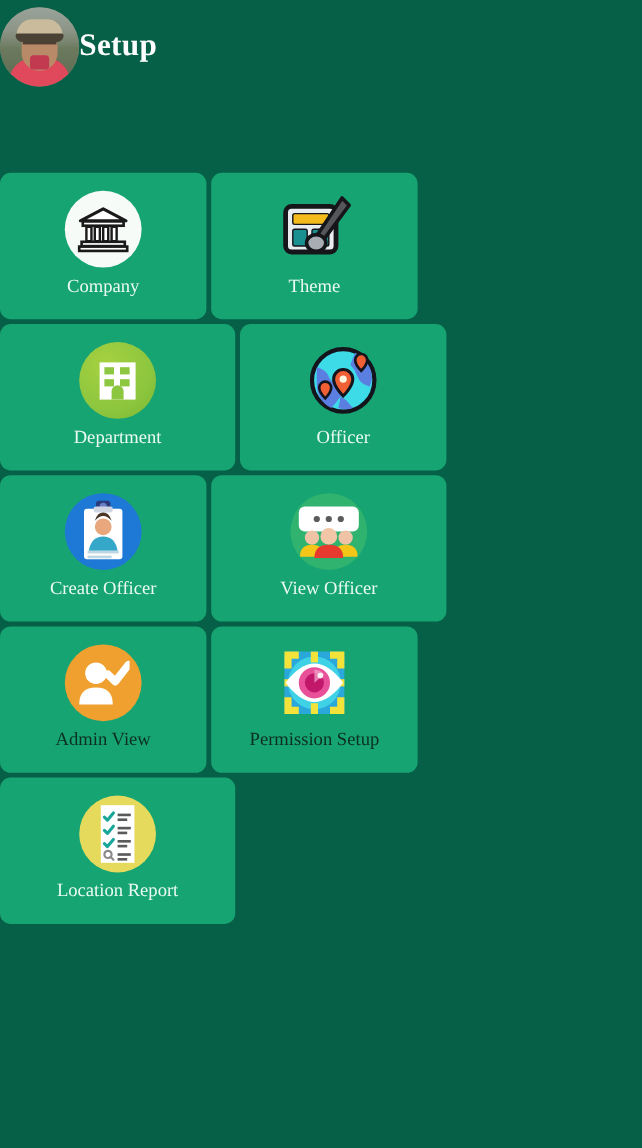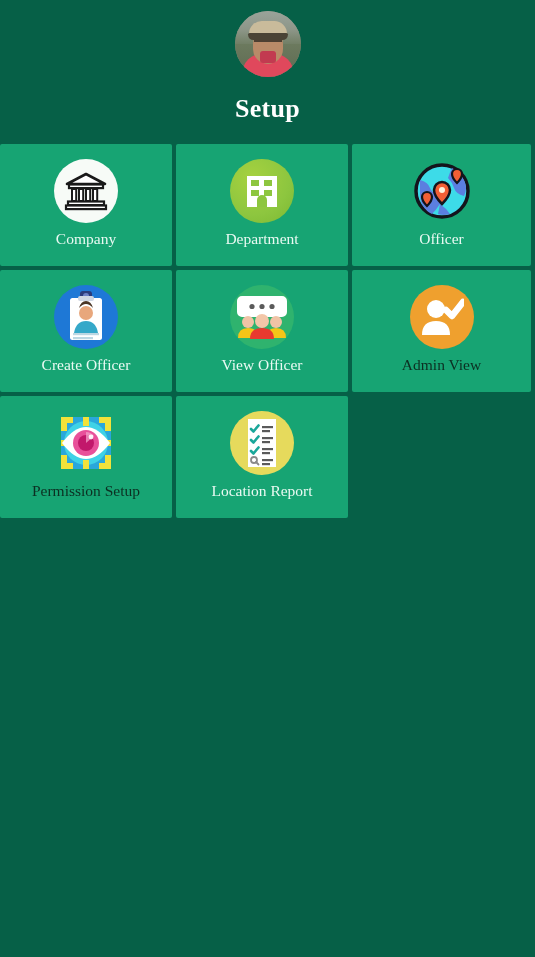--- a/index.html
+++ b/index.html
@@ -19,24 +19,23 @@
     position: relative;
     width: 535px;
     height: 957px;
     background: #066047;
     box-sizing: border-box;
   }
 
   
   .header {
     width: 100%;
-    padding-top: 11px;
+    padding-top: 6px;
     display: flex;
-    flex-direction: column;
-    align-items: center;
+    flex-direction: row;
   }
   .avatar {
     width: 66px;
     height: 66px;
     border-radius: 50%;
     overflow: hidden;
     position: relative;
     background: #7d8a76;
     flex: none;
   }
@@ -128,32 +127,32 @@
     left: 0;
     width: 535px;
     display: flex;
     flex-wrap: wrap;
     gap: 4px;
   }
   .tile {
     width: 172px;
     height: 122px;
     background: #17a473;
-    border-radius: 2px;
+    border-radius: 9px;
     display: flex;
     flex-direction: column;
     align-items: center;
     justify-content: flex-start;
     box-sizing: border-box;
     padding-top: 11px;
     cursor: pointer;
     position: relative;
     overflow: hidden;
   }
-  .tile:nth-child(3n) { width: 179px; }
+  .tile:nth-child(3n) { width: 196px; }
 
   .icon-wrap {
     width: 72px;
     height: 72px;
     display: flex;
     align-items: center;
     justify-content: center;
     position: relative;
   }
   .tile-label {
@@ -217,20 +216,33 @@
             <rect x="22" y="18" width="4.2" height="12" fill="#fff" stroke="#1a1a1a" stroke-width="2"></rect>
             <rect x="29" y="18" width="4.2" height="12" fill="#fff" stroke="#1a1a1a" stroke-width="2"></rect>
             <rect x="4" y="30.5" width="36" height="3.6" fill="#fff" stroke="#1a1a1a" stroke-width="2.2"></rect>
             <rect x="2" y="34.5" width="40" height="3.6" fill="#fff" stroke="#1a1a1a" stroke-width="2.2"></rect>
           </svg>
         </div>
       </div>
       <div class="tile-label">Company</div>
     </div>
 
+    <div class="tile">
+      <div class="icon-wrap">
+        <svg width="64" height="62" viewBox="0 0 64 62" aria-hidden="true">
+          <rect x="8" y="12" width="42" height="38" rx="5" fill="#e9edef" stroke="#16161a" stroke-width="4"></rect>
+          <rect x="14" y="18" width="30" height="9" rx="1.5" fill="#f5bb1d" stroke="#16161a" stroke-width="1.2"></rect>
+          <rect x="14" y="31" width="12" height="14" rx="1.5" fill="#1a9090" stroke="#16161a" stroke-width="1.2"></rect>
+          <rect x="30" y="31" width="14" height="14" rx="1.5" fill="#1a9090" stroke="#16161a" stroke-width="1.2"></rect>
+          <path d="M55 5 L61 11 L38 42 L31 46 L33 38 Z" fill="#55565a" stroke="#16161a" stroke-width="3" stroke-linejoin="round"></path>
+          <ellipse cx="33.5" cy="42.5" rx="8" ry="7" fill="#a8adb3" stroke="#16161a" stroke-width="3"></ellipse>
+        </svg>
+      </div>
+      <div class="tile-label">Theme</div>
+    </div>
 
     <div class="tile">
       <div class="icon-wrap">
         <div class="circ lime">
           <svg width="40" height="40" viewBox="0 0 40 40" aria-hidden="true">
             <rect x="5" y="5" width="30" height="31" fill="#ffffff"></rect>
             <rect x="9" y="9" width="8" height="6" fill="#8dc63f"></rect>
             <rect x="22" y="9" width="8" height="6" fill="#8dc63f"></rect>
             <rect x="9" y="19" width="8" height="6" fill="#8dc63f"></rect>
             <rect x="22" y="19" width="8" height="6" fill="#8dc63f"></rect>

